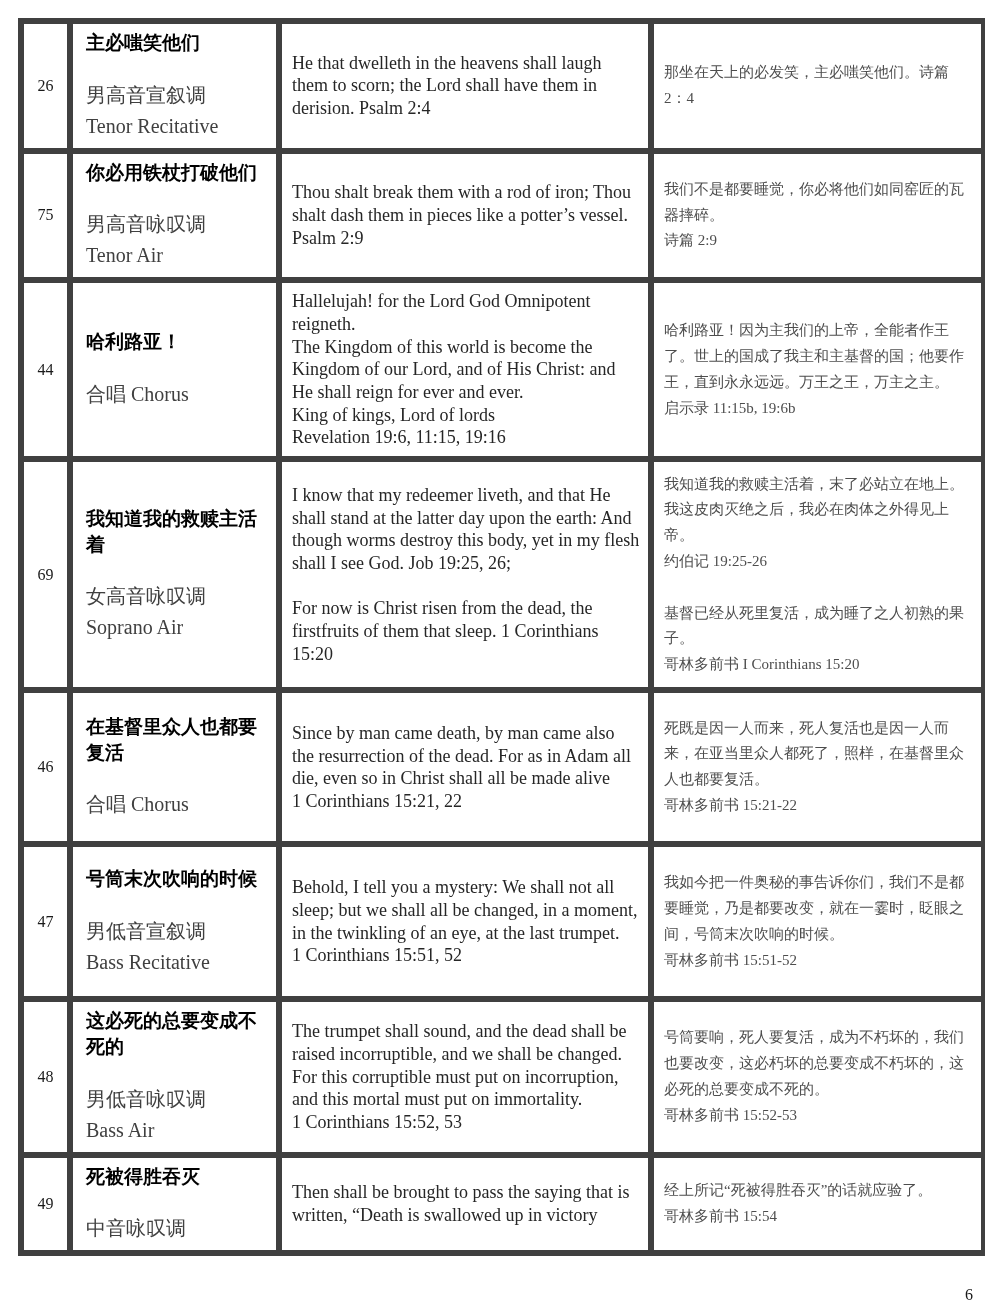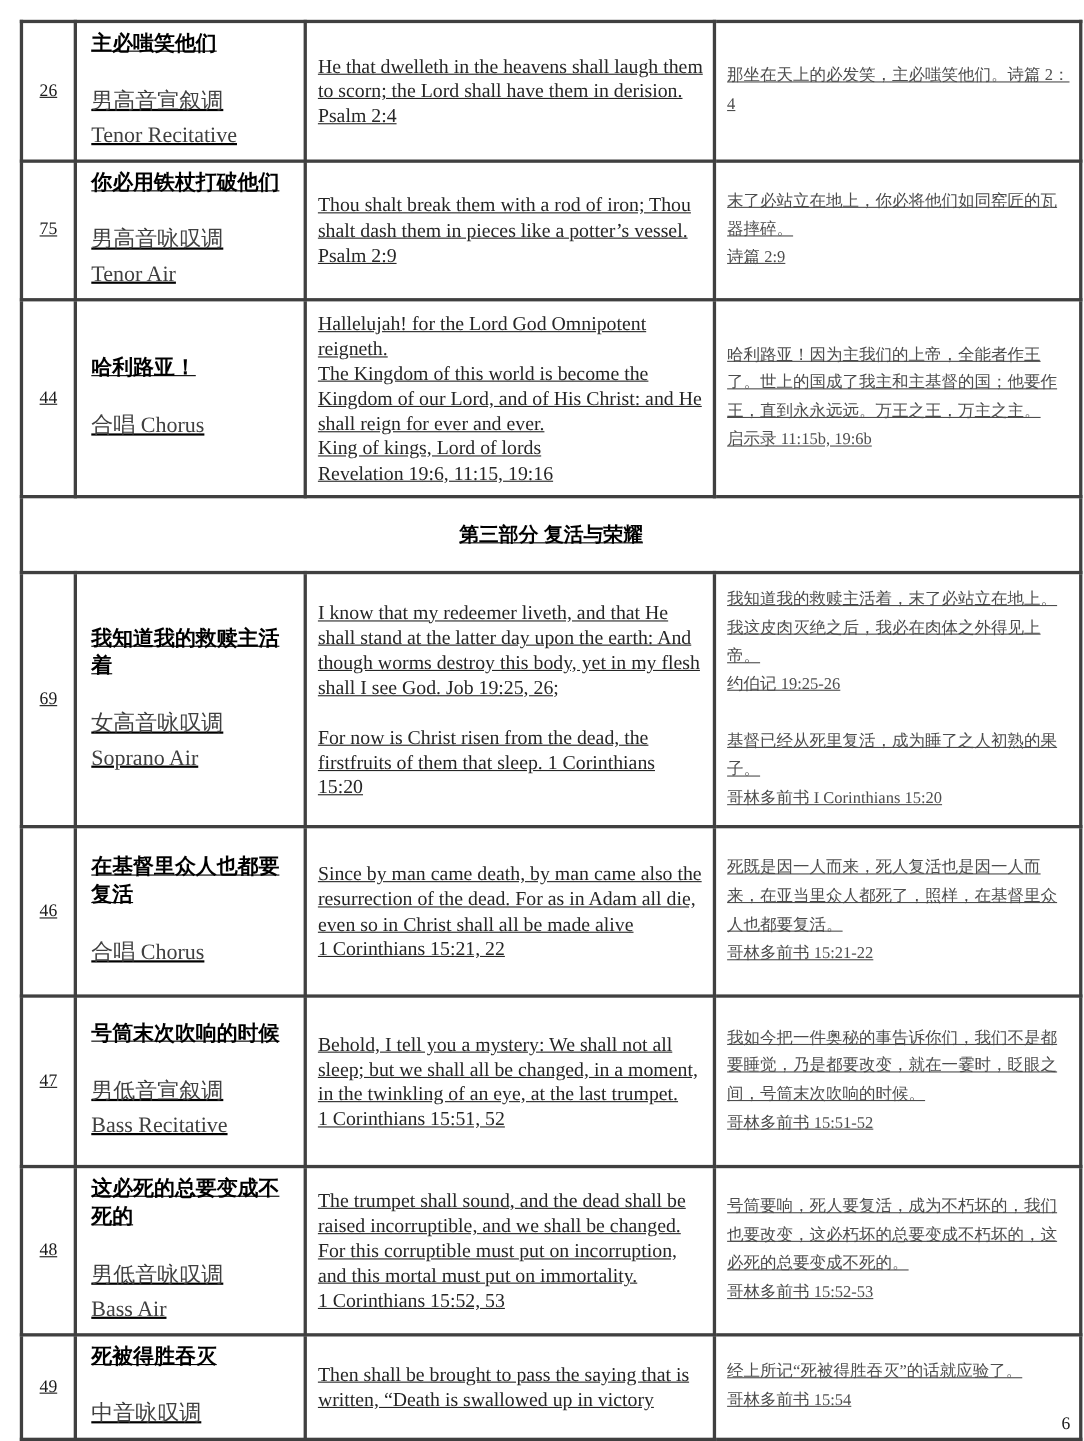--- a/index.html
+++ b/index.html
@@ -9,21 +9,21 @@
     -webkit-font-smoothing: antialiased;
   }
   .page { position: relative; width: 985px; height: 1310px; overflow: hidden; background: #fff; }
 
   table.score-table {
     position: absolute; left: 18px; top: 18px;
     width: 963px;
     border-collapse: collapse;
     table-layout: fixed;
   }
-  td { border: 3px solid #404040; vertical-align: middle; overflow: hidden; text-decoration: underline; }
+  td { border: 6px solid #404040; vertical-align: middle; overflow: hidden; }
 
   .c-no {
     text-align: center;
     font-size: 16px;
     color: #1a1a1a;
   }
   .c-title { padding: 6px 13px; }
   .title {
     font-family: "Liberation Sans", sans-serif;
     font-weight: bold;
@@ -104,41 +104,38 @@
       </tr>
 
       <tr class="r43">
         <td class="c-no">75</td>
         <td class="c-title">
           <div class="title">你必用铁杖打破他们</div>
           <div class="voice">男高音咏叹调
 Tenor Air</div>
         </td>
         <td class="c-en">Thou shalt break them with a rod of iron; Thou shalt dash them in pieces like a potter’s vessel. Psalm 2:9</td>
-        <td class="c-zh">末了必站立在地上，你必将他们如同窑匠的瓦器摔碎。
+        <td class="c-zh">我们不是都要睡觉，你必将他们如同窑匠的瓦器摔碎。
 诗篇 2:9</td>
       </tr>
 
       <tr class="r44">
         <td class="c-no">44</td>
         <td class="c-title">
           <div class="title">哈利路亚！</div>
           <div class="voice">合唱 Chorus</div>
         </td>
         <td class="c-en">Hallelujah! for the Lord God Omnipotent reigneth.
 The Kingdom of this world is become the Kingdom of our Lord, and of His Christ: and He shall reign for ever and ever.
 King of kings, Lord of lords
 Revelation 19:6, 11:15, 19:16</td>
         <td class="c-zh">哈利路亚！因为主我们的上帝，全能者作王了。世上的国成了我主和主基督的国；他要作王，直到永永远远。万王之王，万主之主。
 启示录 11:15b, 19:6b</td>
       </tr>
 
-      <tr class="section-row">
-        <td colspan="4">第三部分 复活与荣耀</td>
-      </tr>
 
       <tr class="r45">
         <td class="c-no">69</td>
         <td class="c-title">
           <div class="title">我知道我的救赎主活着</div>
           <div class="voice">女高音咏叹调
 Soprano Air</div>
         </td>
         <td class="c-en">I know that my redeemer liveth, and that He shall stand at the latter day upon the earth: And though worms destroy this body, yet in my flesh shall I see God. Job 19:25, 26;
 

